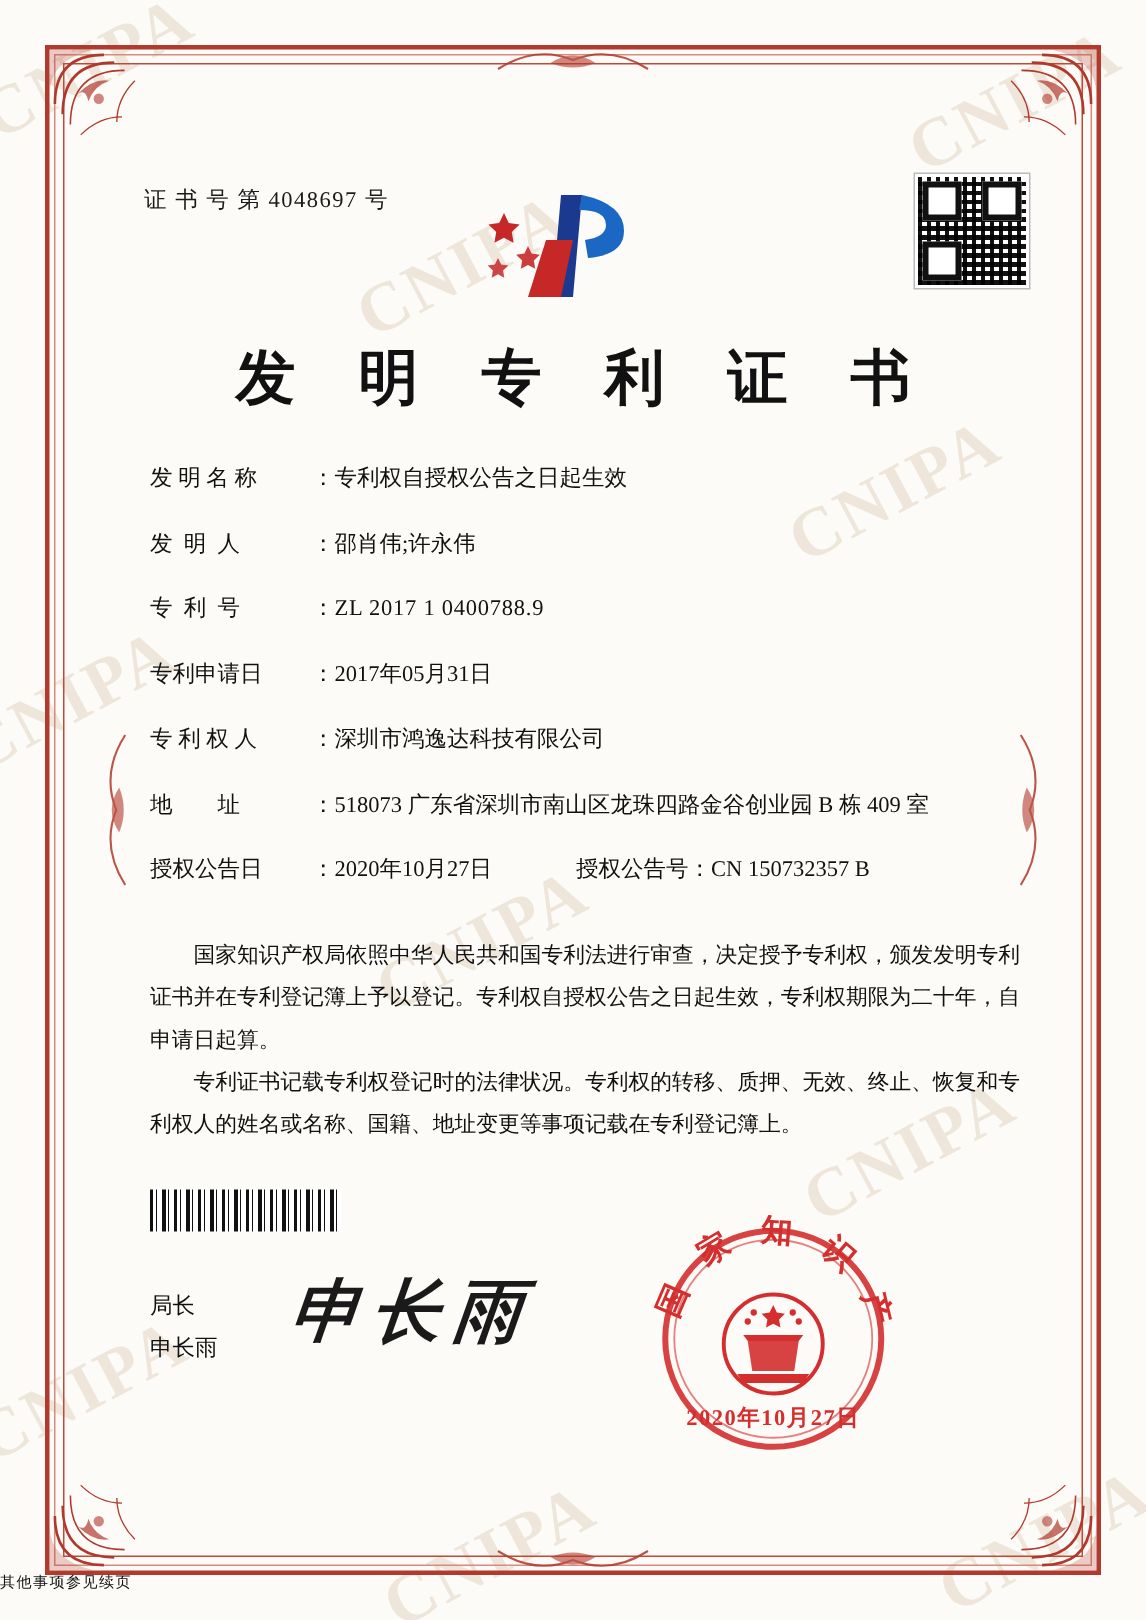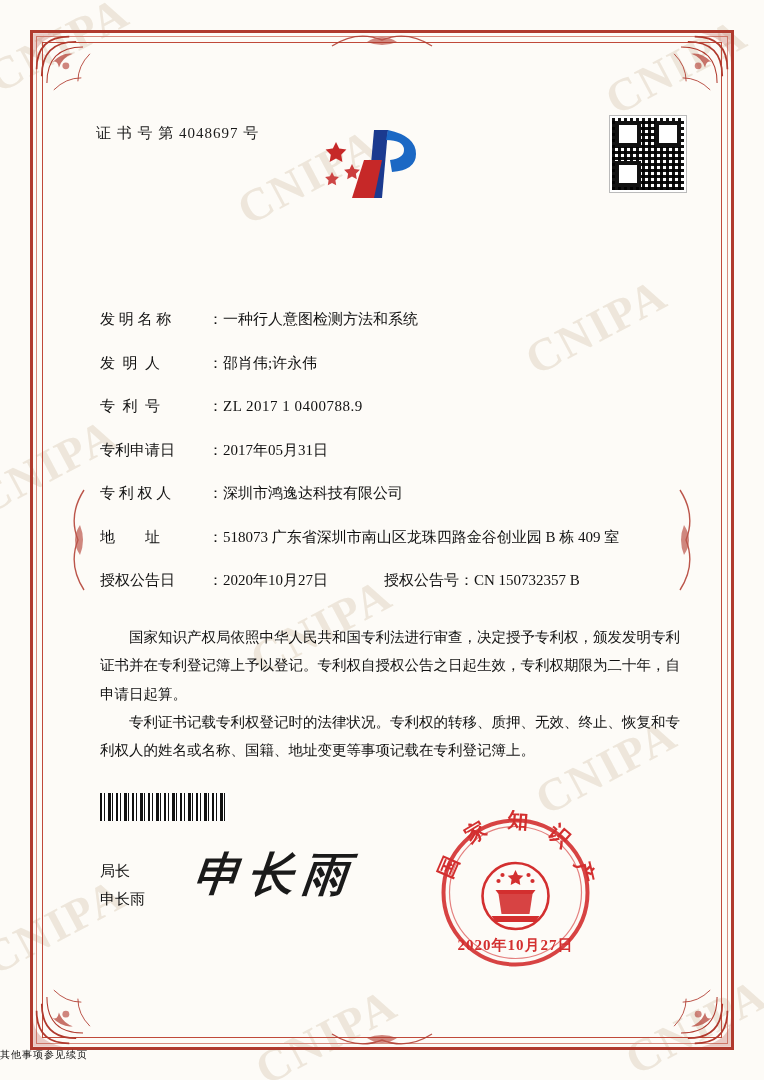--- a/index.html
+++ b/index.html
@@ -373,26 +373,27 @@
         <path d="M76 10 Q104 16 104 34 Q104 50 80 52 L78 40 Q92 38 92 30 Q92 20 74 20 Z" fill="#1b68c4"></path>
         <path d="M52 40 L70 40 L62 78 L40 78 Z" fill="#c62828"></path>
         <g fill="#c62828">
           <path d="M24 22 l3.2 6.6 7.2 1 -5.2 5.1 1.2 7.2 -6.4-3.4 -6.4 3.4 1.2-7.2 -5.2-5.1 7.2-1 Z"></path>
           <path d="M40 44 l2.4 5 5.5 .8 -4 3.9 .9 5.5 -4.8-2.6 -4.8 2.6 .9-5.5 -4-3.9 5.5-.8 Z" opacity=".9"></path>
           <path d="M20 52 l2.1 4.3 4.8 .7 -3.5 3.4 .8 4.8 -4.2-2.3 -4.2 2.3 .8-4.8 -3.5-3.4 4.8-.7 Z" opacity=".85"></path>
         </g>
       </svg>
     </div>
 
+    <div class="doc-title">发 明 专 利 证 书</div>
 
     <div class="fields">
       <div class="frow">
         <span class="flabel">发 明 名 称</span>
         <span class="fcolon">：</span>
-        <span class="fvalue">一种行人意图检测方法和系统</span>
+        <span class="fvalue">专利权自授权公告之日起生效</span>
       </div>
       <div class="frow">
         <span class="flabel">发  明  人</span>
         <span class="fcolon">：</span>
         <span class="fvalue">邵肖伟;许永伟</span>
       </div>
       <div class="frow">
         <span class="flabel">专  利  号</span>
         <span class="fcolon">：</span>
         <span class="fvalue mono-ish">ZL 2017 1 0400788.9</span>

